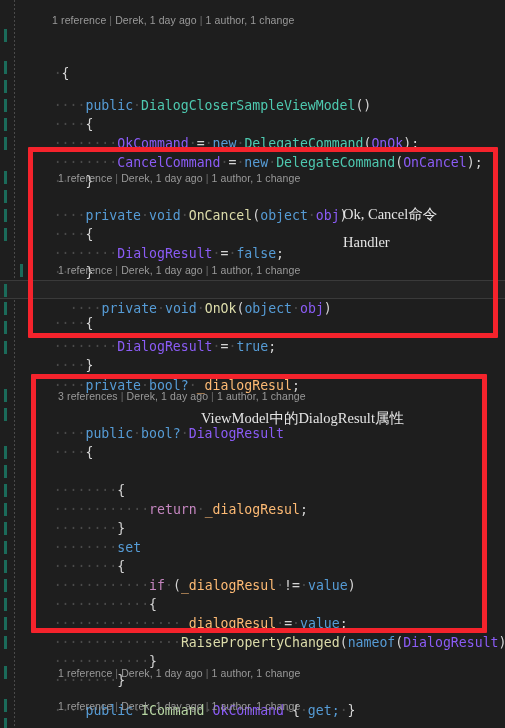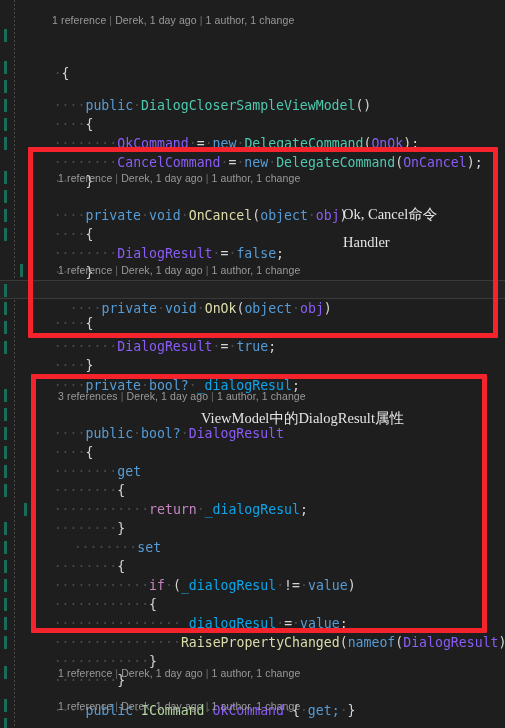--- a/index.html
+++ b/index.html
@@ -79,21 +79,21 @@
   
   .ws { color: #4a4a4a; }
 
   
   .kw    { color: #569cd6; }   
   .ctrl  { color: #c586c0; }   
   .type  { color: #4ec9b0; }   
   .iface { color: #b8d7a3; }   
   .fn    { color: #dcdcaa; }   
   .id    { color: #8b5cf6; }   
-  .fld   { color: #0ea5e9; }   
+  .fld   { color: #fdba74; }   
   .pun   { color: #d4d4d4; }
   .op    { color: #d4d4d4; }
 
   
   .redbox {
     position: absolute;
     border: 5px solid #f5232c;
     box-sizing: border-box;
     pointer-events: none;
     border-radius: 1px;
@@ -214,41 +214,37 @@
     <div class="line" style="position:absolute;left:0;top:386px;width:505px;">
       <span class="changebar"></span>
       <span class="ws">·</span><span class="ws">·</span><span class="ws">·</span><span class="ws">·</span><span class="kw">public</span><span class="ws">·</span><span class="kw">bool?</span><span class="ws">·</span><span class="id">DialogResult</span>
     </div>
 
     <div class="line" style="position:absolute;left:0;top:405px;width:505px;">
       <span class="changebar"></span>
       <span class="ws">·</span><span class="ws">·</span><span class="ws">·</span><span class="ws">·</span><span class="pun">{</span>
     </div>
 
-    <div class="line" style="position:absolute;left:0;top:424px;width:505px;">
-      <span class="changebar"></span>
-      <span class="ws">·</span><span class="ws">·</span><span class="ws">·</span><span class="ws">·</span><span class="ws">·</span><span class="ws">·</span><span class="ws">·</span><span class="ws">·</span><span class="kw">get</span>
-    </div>
 
     <div class="line" style="position:absolute;left:0;top:443px;width:505px;">
       <span class="changebar"></span>
       <span class="ws">·</span><span class="ws">·</span><span class="ws">·</span><span class="ws">·</span><span class="ws">·</span><span class="ws">·</span><span class="ws">·</span><span class="ws">·</span><span class="pun">{</span>
     </div>
 
     <div class="line" style="position:absolute;left:0;top:462px;width:505px;">
       <span class="changebar"></span>
       <span class="ws">·</span><span class="ws">·</span><span class="ws">·</span><span class="ws">·</span><span class="ws">·</span><span class="ws">·</span><span class="ws">·</span><span class="ws">·</span><span class="ws">·</span><span class="ws">·</span><span class="ws">·</span><span class="ws">·</span><span class="ctrl">return</span><span class="ws">·</span><span class="fld">_dialogResul</span><span class="pun">;</span>
     </div>
 
     <div class="line" style="position:absolute;left:0;top:481px;width:505px;">
       <span class="changebar"></span>
       <span class="ws">·</span><span class="ws">·</span><span class="ws">·</span><span class="ws">·</span><span class="ws">·</span><span class="ws">·</span><span class="ws">·</span><span class="ws">·</span><span class="pun">}</span>
     </div>
 
-    <div class="line" style="position:absolute;left:0;top:500px;width:468px;margin-left:20px;">
+    <div class="line" style="position:absolute;left:0;top:500px;width:468px;">
       <span class="changebar"></span>
       <span class="ws">·</span><span class="ws">·</span><span class="ws">·</span><span class="ws">·</span><span class="ws">·</span><span class="ws">·</span><span class="ws">·</span><span class="ws">·</span><span class="kw">set</span>
     </div>
 
     <div class="line" style="position:absolute;left:0;top:519px;width:505px;">
       <span class="changebar"></span>
       <span class="ws">·</span><span class="ws">·</span><span class="ws">·</span><span class="ws">·</span><span class="ws">·</span><span class="ws">·</span><span class="ws">·</span><span class="ws">·</span><span class="pun">{</span>
     </div>
 
     <div class="line" style="position:absolute;left:0;top:538px;width:410px;">

